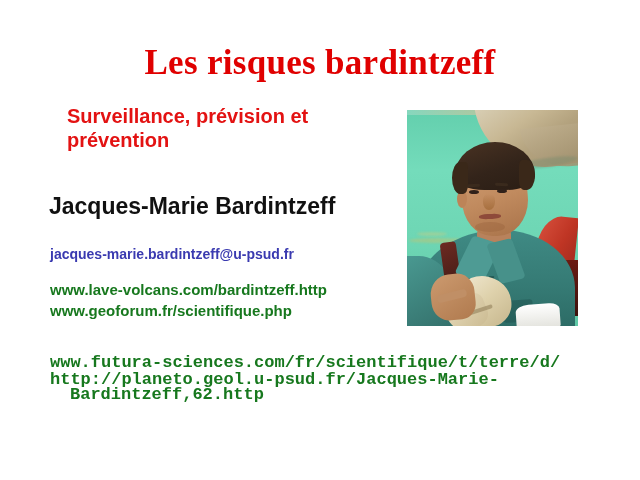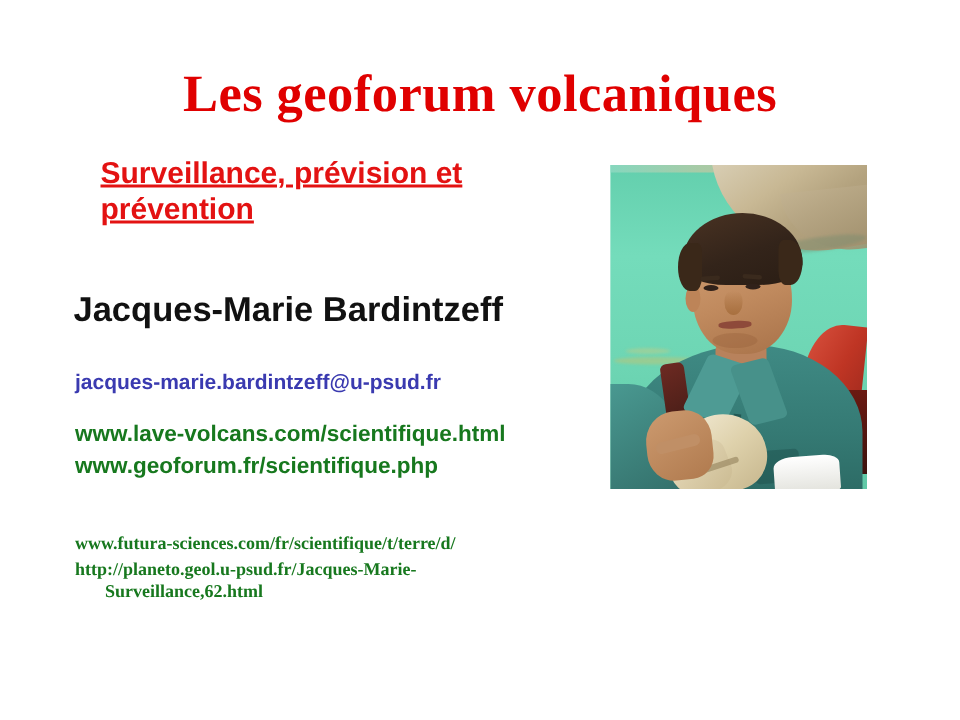--- a/index.html
+++ b/index.html
@@ -36,21 +36,20 @@
   #subtitle {
     position: absolute;
     left: 67px;
     top: 104px;
     width: 330px;
     font-family: "Liberation Sans", sans-serif;
     font-weight: bold;
     font-size: 20px;
     line-height: 24px;
     color: #e31212;
-    text-decoration: underline;
   }
 
   
   #author {
     position: absolute;
     left: 49px;
     top: 193px;
     font-family: "Liberation Sans", sans-serif;
     font-weight: bold;
     font-size: 23px;
@@ -84,23 +83,23 @@
     color: #17781e;
     white-space: nowrap;
   }
   #links-main .link-line { display: block; }
 
   
   #links-small {
     position: absolute;
     left: 50px;
     top: 355px;
-    font-family: Liberation Serif, serif;
-    font-weight: bold;
-    font-size: 12px;
+    font-family: Liberation Mono, monospace;
+    font-weight: bold;
+    font-size: 17px;
     line-height: 15px;
     color: #17781e;
     white-space: nowrap;
   }
   #links-small .link-block { display: block; margin-bottom: 2px; }
   #links-small .cont { display: block; padding-left: 20px; }
 
   
   #photo {
     position: absolute;
@@ -344,40 +343,40 @@
     background: rgba(22,70,66,0.35);
     border-radius: 3px;
     transform: rotate(-4deg);
   }
 </style>
 </head>
 <body>
 
 <div id="slide">
 
-  <div id="title">Les geoforum volcaniques</div>
+  <div id="title">Les risques bardintzeff</div>
 
   <div id="subtitle">Surveillance, prévision et prévention</div>
 
   <div id="author">Jacques-Marie Bardintzeff</div>
 
   <div id="email">jacques-marie.bardintzeff@u-psud.fr</div>
 
   <div id="links-main">
-    <span class="link-line">www.lave-volcans.com/scientifique.html</span>
+    <span class="link-line">www.lave-volcans.com/bardintzeff.http</span>
     <span class="link-line">www.geoforum.fr/scientifique.php</span>
   </div>
 
   <div id="links-small">
     <span class="link-block">
       <span>www.futura-sciences.com/fr/scientifique/t/terre/d/</span>
     </span>
     <span class="link-block">
       <span>http://planeto.geol.u-psud.fr/Jacques-Marie-</span>
-      <span class="cont">Surveillance,62.html</span>
+      <span class="cont">Bardintzeff,62.http</span>
     </span>
   </div>
 
   <div id="photo" title="Portrait photo of Jacques-Marie Bardintzeff in front of a turquoise crater lake, wearing a teal shirt with a red backpack strap and holding a cream hat">
     <div class="ph-water"></div>
     <div class="ph-water-streak"></div>
     <div class="ph-water-streak2"></div>
     <div class="ph-shore-top"></div>
     <div class="ph-shore"></div>
     <div class="ph-shore2"></div>

